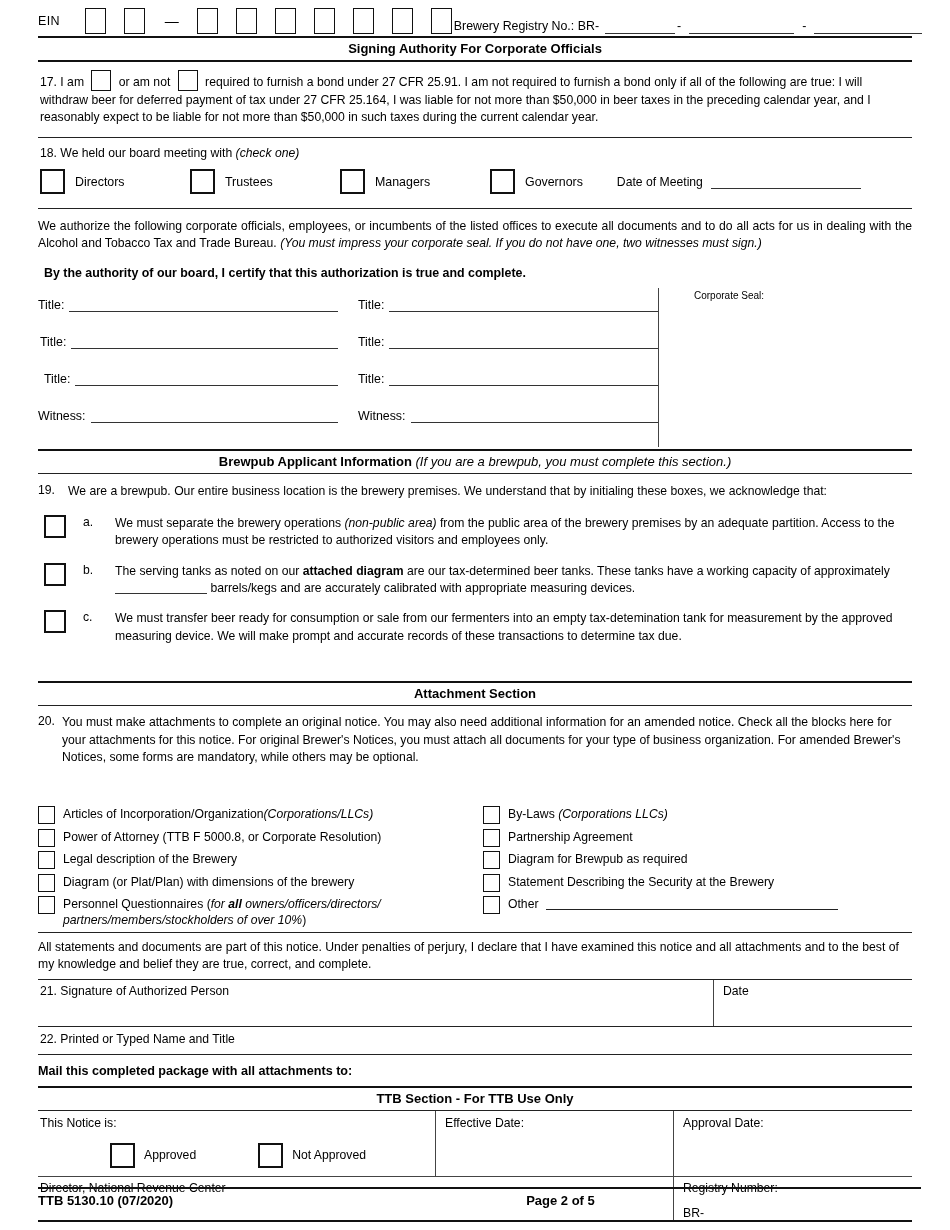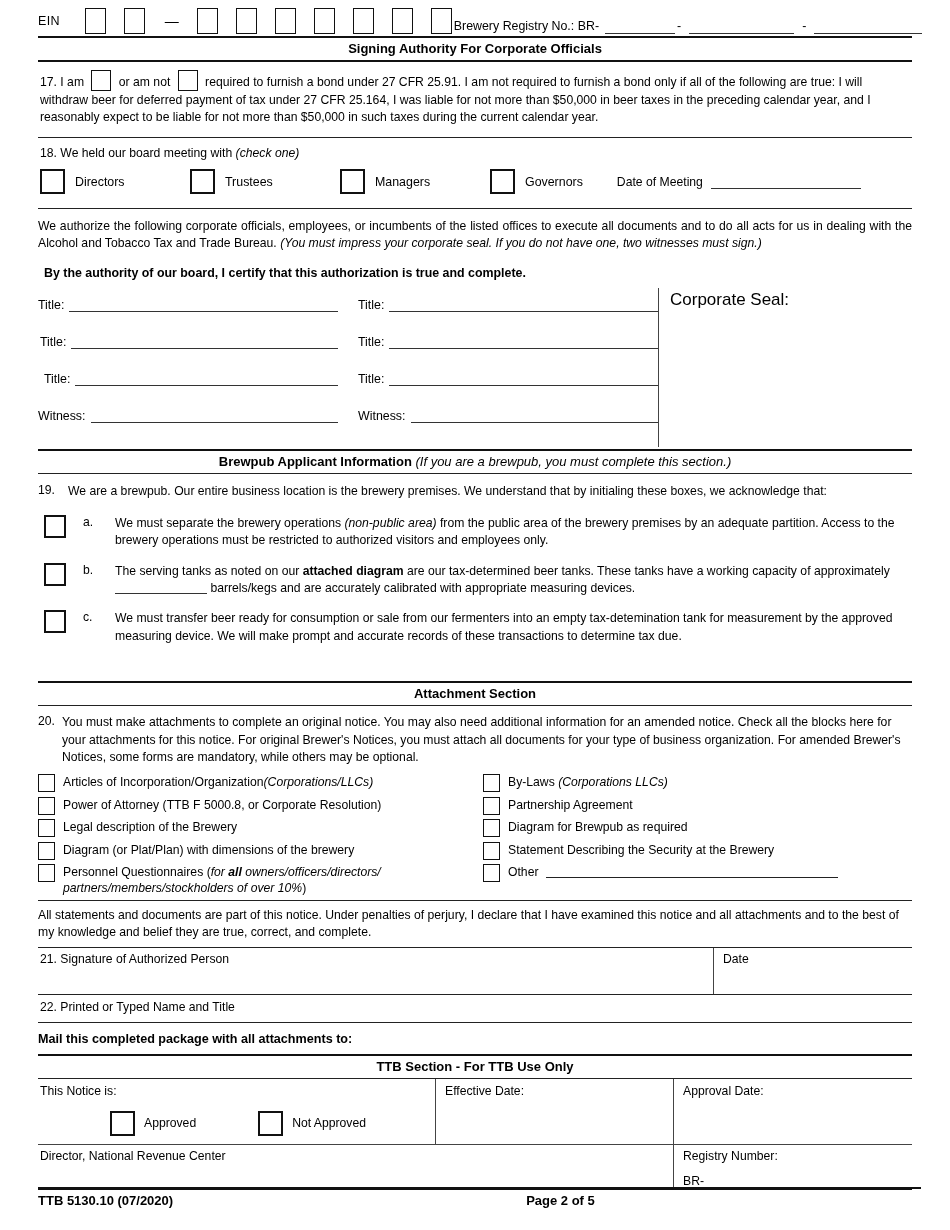--- a/index.html
+++ b/index.html
@@ -113,21 +113,21 @@
   .titles {
     position: relative;
     padding-top: 16px;
     padding-bottom: 6px;
   }
   .titles .seal-divider {
     position: absolute;
     left: 620px; top: 6px; bottom: 2px;
     border-left: 1.3px solid #444;
   }
-  .seal-label { position: absolute; left: 632px; top: 8px; font-size: 17px;}
+  .seal-label { position: absolute; left: 656px; top: 8px; font-size: 10px;}
   .trow { display: flex; margin-bottom: 23px; }
   .trow:last-child { margin-bottom: 20px; }
   .tcell { display: flex; align-items: flex-end; width: 300px; }
   .tcell.second { margin-left: 20px; }
   .tcell .lbl { font-size: 12.4px; white-space: nowrap;}
   .tcell .line { flex: 1; border-bottom: 1.1px solid #333; height: 14px; margin-left: 5px; }
   .ind1 { padding-left: 2px; }
   .ind2 { padding-left: 6px; }
 
   
@@ -140,21 +140,21 @@
   .bpitem .txt { flex: 1; line-height: 1.42; }
   .bpitem .txt i { font-style: italic; }
   .bpitem .txt b { font-weight: bold; }
   .inline-line { display:inline-block; width: 92px; border-bottom: 1.2px solid #333; height: 13px; vertical-align: -2px;}
 
   
   .att20 { padding: 8px 0 2px 0; display:flex;}
   .att20 .num { width: 24px; flex:none;}
   .att20 .txt { flex:1; line-height: 1.45;}
   .attcols { display: flex; padding-top: 4px; }
-  .attcol { width: 437px; }
+  .attcol { width: 437px; margin-top: 32px; }
   .attcol.right { padding-left: 8px; }
   .attline { display: flex; align-items: flex-start; margin-bottom: 3.5px; }
   .attline .bx { flex: none; margin-right: 8px; margin-top: 1px;}
   .attline .lb { line-height: 1.30; font-size: 12.2px; padding-top: 2px;}
   .attline .lb i { font-style: italic; }
   .attline .lb b { font-weight: bold; font-style: italic;}
   .otherline { display:inline-block; width: 292px; border-bottom: 1.5px solid #222; height: 13px; vertical-align: -2px; margin-left: 8px;}
 
   
   .decl { padding: 6px 0 6px 0; line-height: 1.38; }

